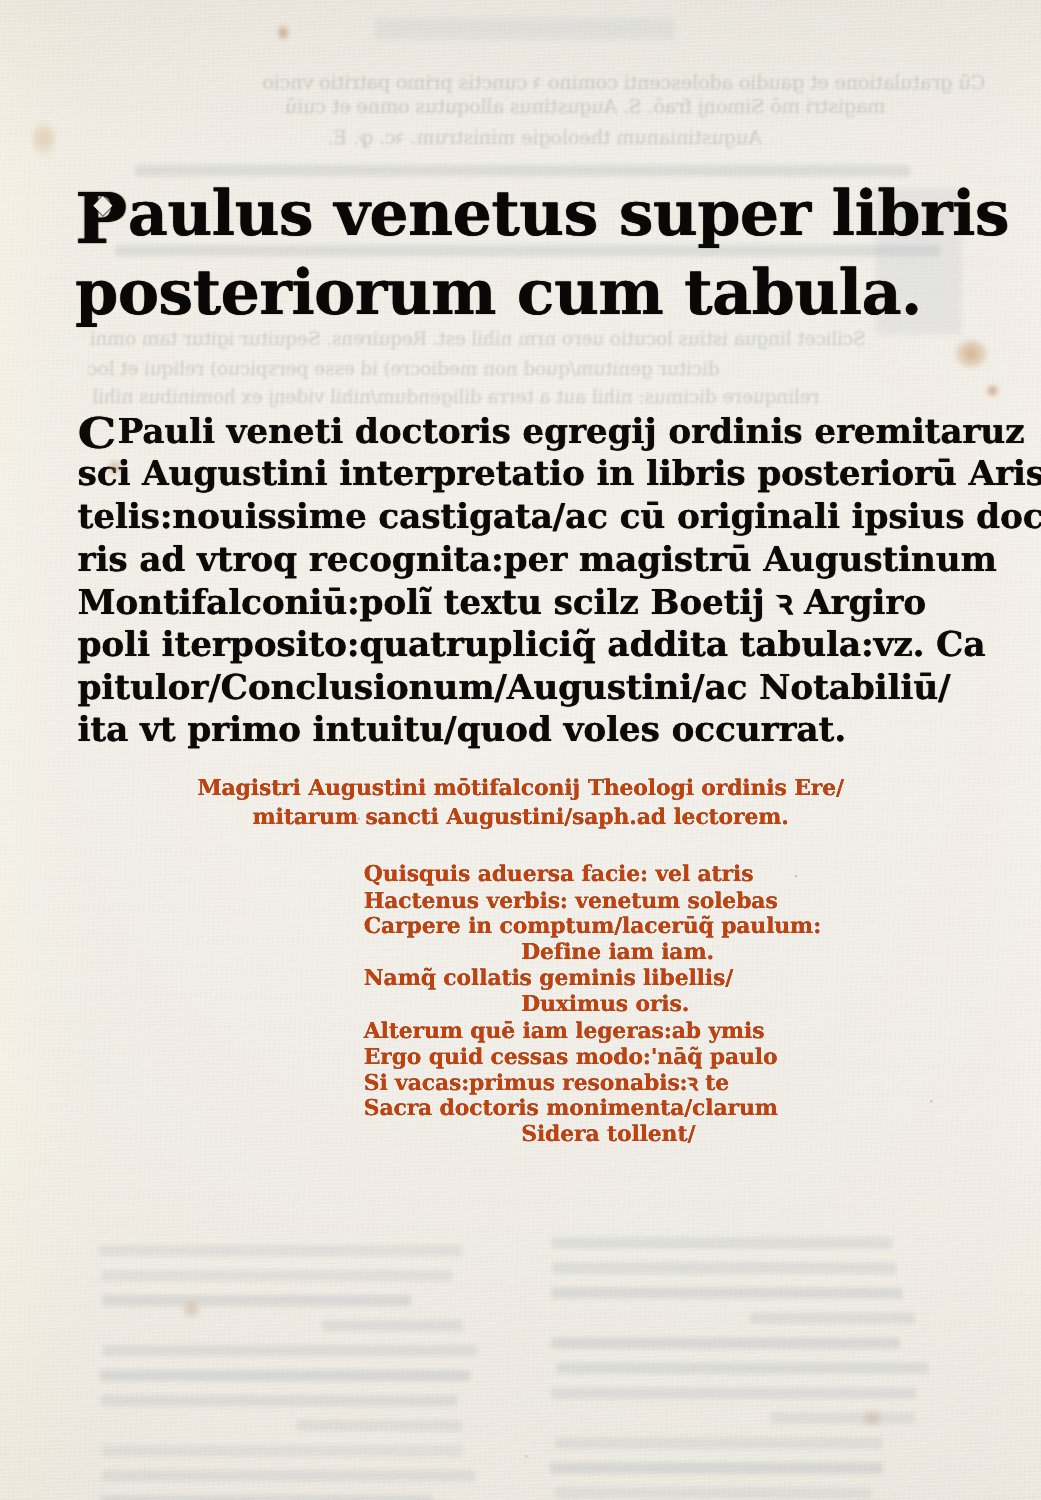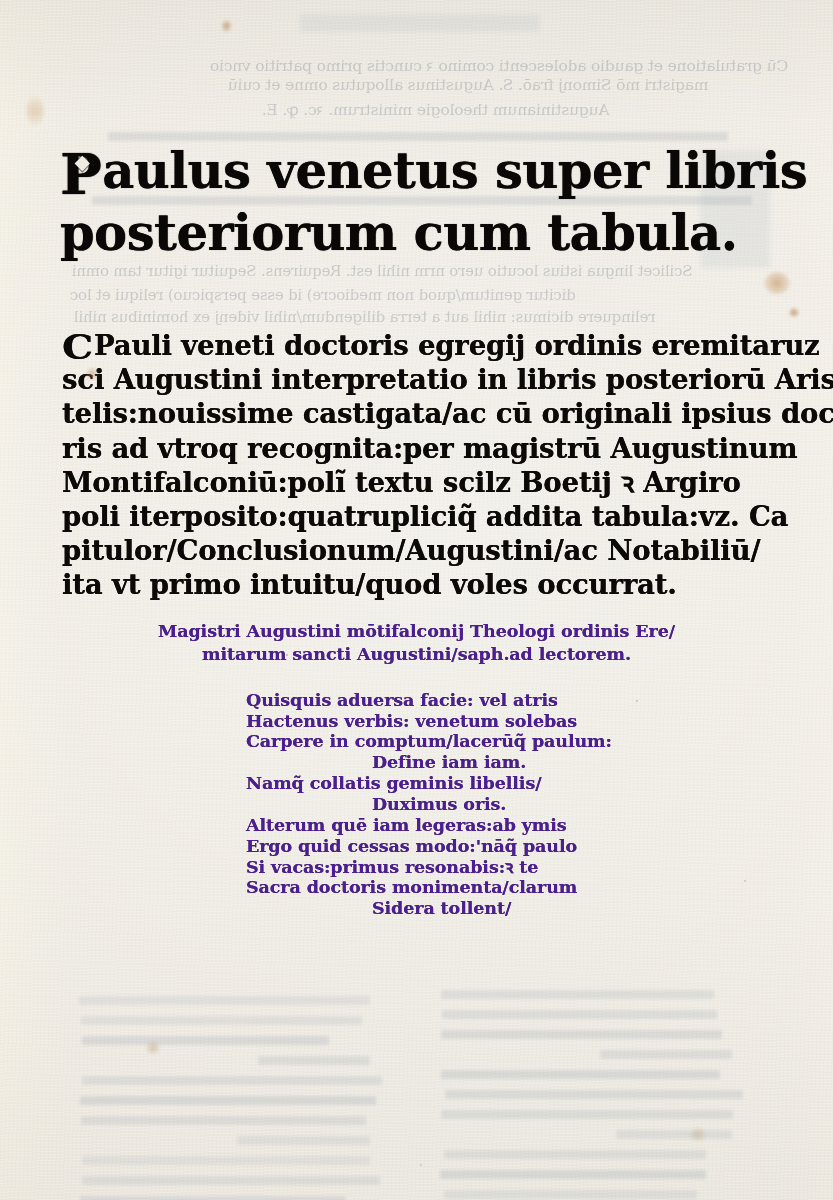--- a/index.html
+++ b/index.html
@@ -123,38 +123,39 @@
     line-height:30px;
     vertical-align:-4px;
     margin-right:5px;
     transform:scaleX(1.15);
     transform-origin:left center;
   }
 
   
   #attrib-block{position:absolute;left:0;top:620px;width:833px;text-align:center;}
   .attrib-line{
-    color:#4c1d95;
+    color:#c2410c;
     font-size:17.5px;
     line-height:23px;
     font-weight:700;
     letter-spacing:-.1px;
     text-shadow:0 0 .5px rgba(18,15,12,.75);
   }
 
   
   #verse-block{position:absolute;left:246px;top:690px;width:400px;}
   .verse-line{
-    color:#4c1d95;
+    color:#c2410c;
     font-size:17.5px;
     line-height:20.6px;
     font-weight:700;
     white-space:nowrap;
     letter-spacing:-.1px;
     text-shadow:0 0 .5px rgba(18,15,12,.75);
+    margin-left:45px;
   }
   .verse-line.indent{ padding-left:126px; }
   .stanza{ margin-bottom:0; }
   .stanza + .stanza{ margin-top:1px; }
 
   
   .fox{
     position:absolute;
     border-radius:50%;
     pointer-events:none;

